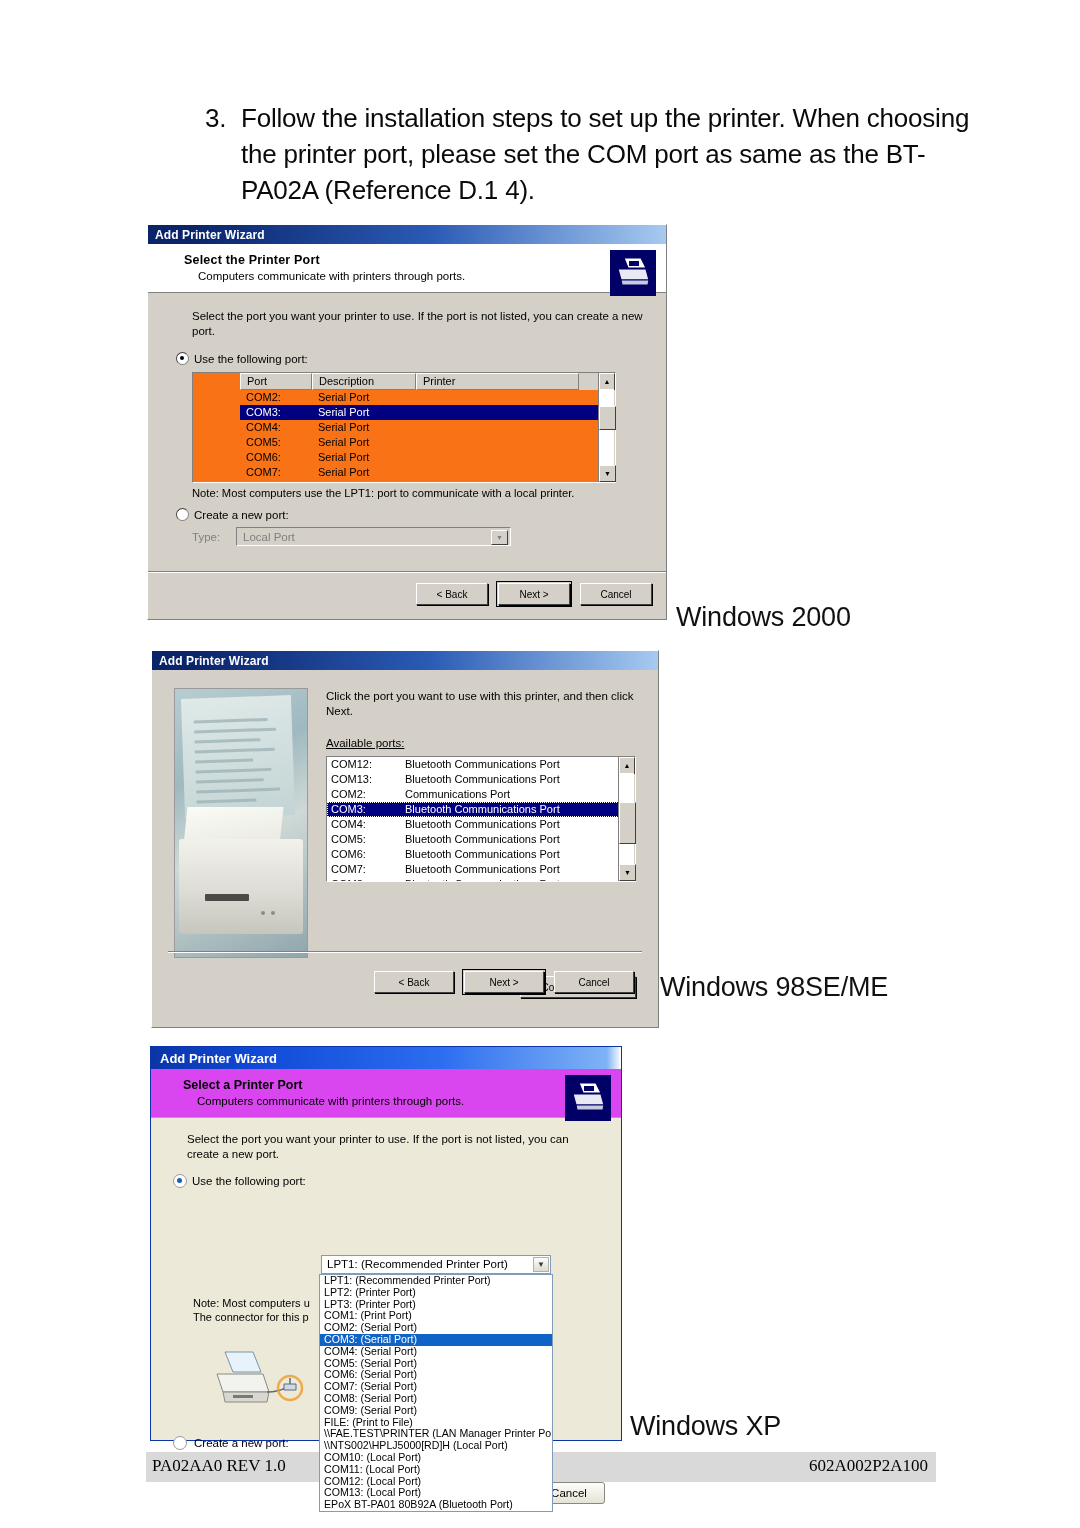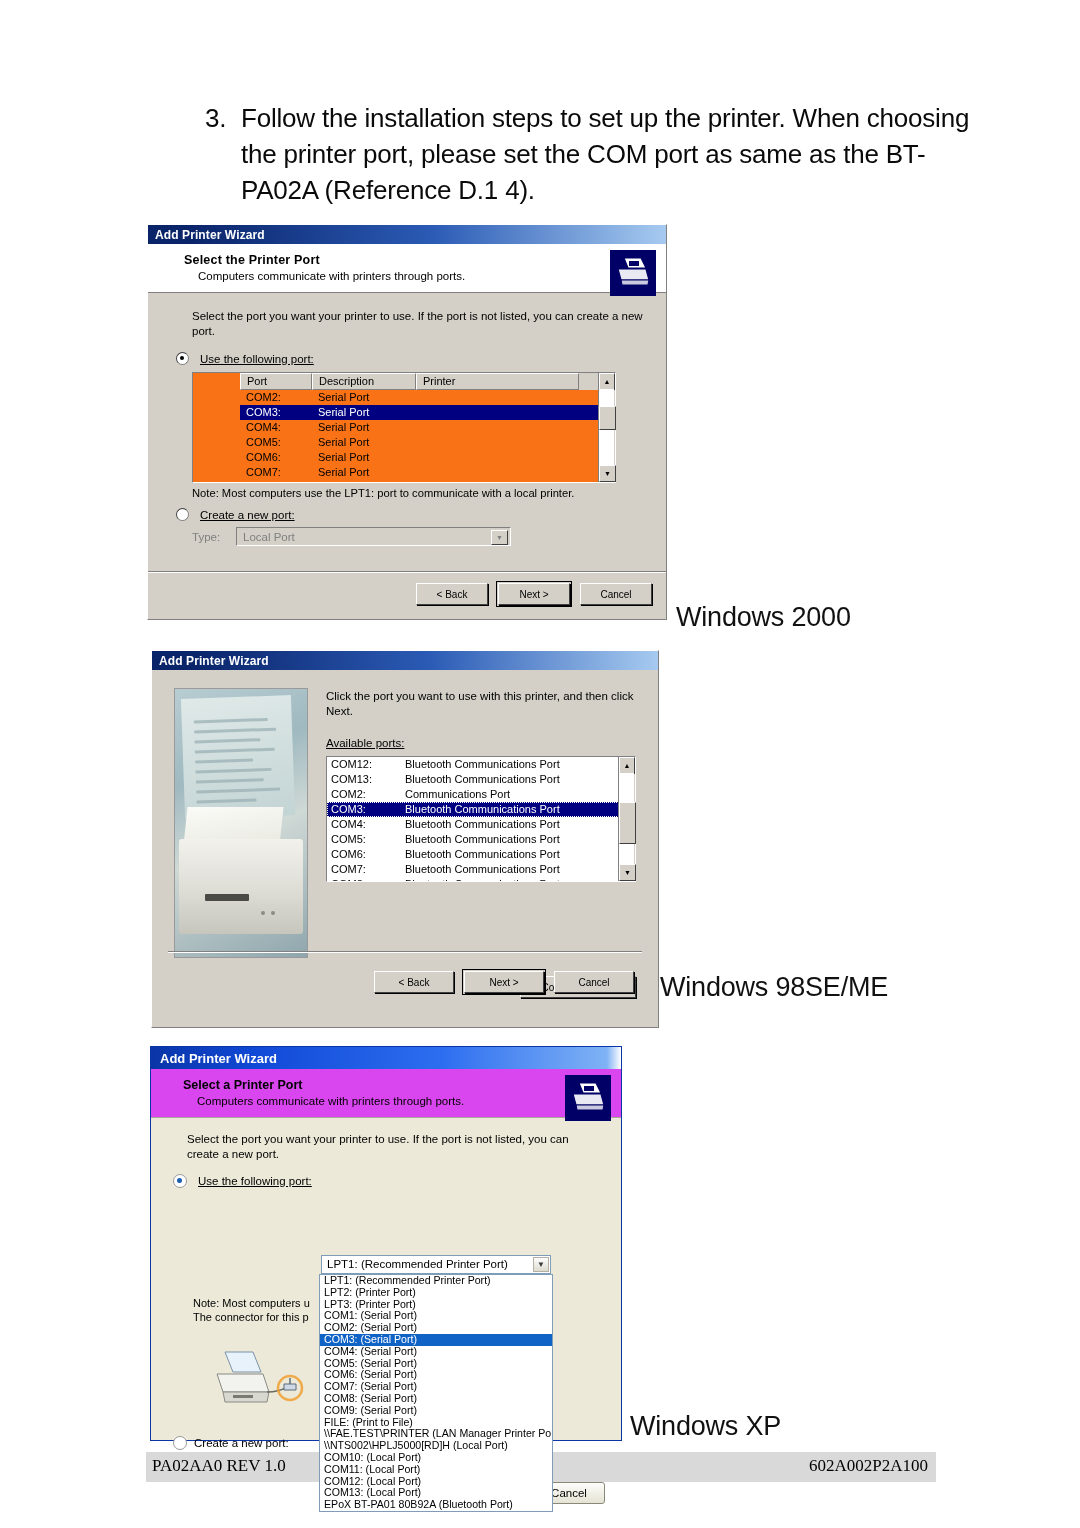--- a/index.html
+++ b/index.html
@@ -78,21 +78,21 @@
     width:46px; height:46px;
     background:#000066;
     display:flex; align-items:center; justify-content:center;
   }
   .hdr-icon svg{display:block;}
 
   .body-area{ position:relative; padding:16px 22px 0 22px; }
   .body-area p.lead{ margin:0 0 13px 22px; font-size:11.5px; line-height:15px;}
 
   
-  .radio-row{ display:flex; align-items:center; gap:11px; font-size:11.5px; margin-left:6px;text-decoration:underline;}
+  .radio-row{ display:flex; align-items:center; gap:5px; font-size:11.5px; margin-left:6px;}
   .radio{
     width:11px;height:11px;border-radius:50%;
     background:#fff;
     border:1px solid #808080;
     border-top-color:#404040; border-left-color:#404040;
     box-shadow:inset -1px -1px 0 #ffffff;
     position:relative; flex:none;
   }
   .radio.on::after{
     content:"";position:absolute;left:3px;top:3px;width:4px;height:4px;border-radius:50%;background:#000;
@@ -544,21 +544,21 @@
 
     <div class="xp-combo">
       <span>LPT1: (Recommended Printer Port)</span>
       <span class="xp-combo-arrow">▼</span>
     </div>
 
     <div class="xp-drop" id="xpdrop">
         <div>LPT1: (Recommended Printer Port)</div>
         <div>LPT2: (Printer Port)</div>
         <div>LPT3: (Printer Port)</div>
-        <div>COM1: (Serial Port)</div>
+        <div>COM1: (Print Port)</div>
         <div>COM2: (Serial Port)</div>
         <div class="sel">COM3: (Serial Port)</div>
         <div>COM4: (Serial Port)</div>
         <div>COM5: (Serial Port)</div>
         <div>COM6: (Serial Port)</div>
         <div>COM7: (Serial Port)</div>
         <div>COM8: (Serial Port)</div>
         <div>COM9: (Serial Port)</div>
         <div>FILE: (Print to File)</div>
         <div>\\FAE.TEST\PRINTER (LAN Manager Printer Port)</div>

